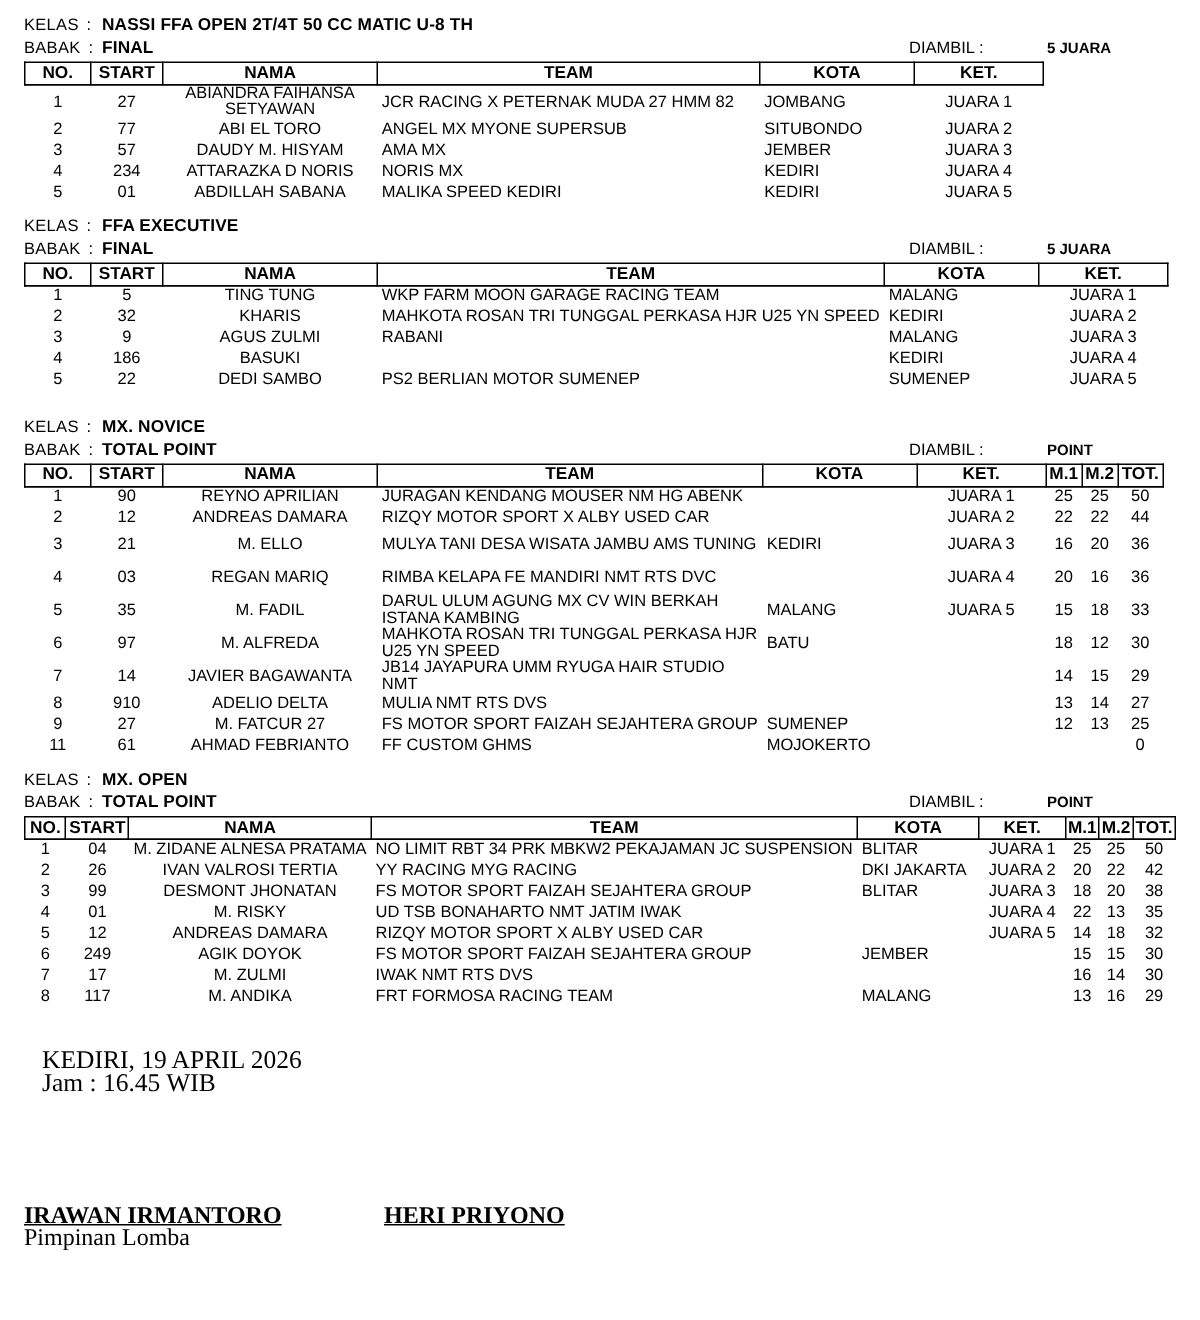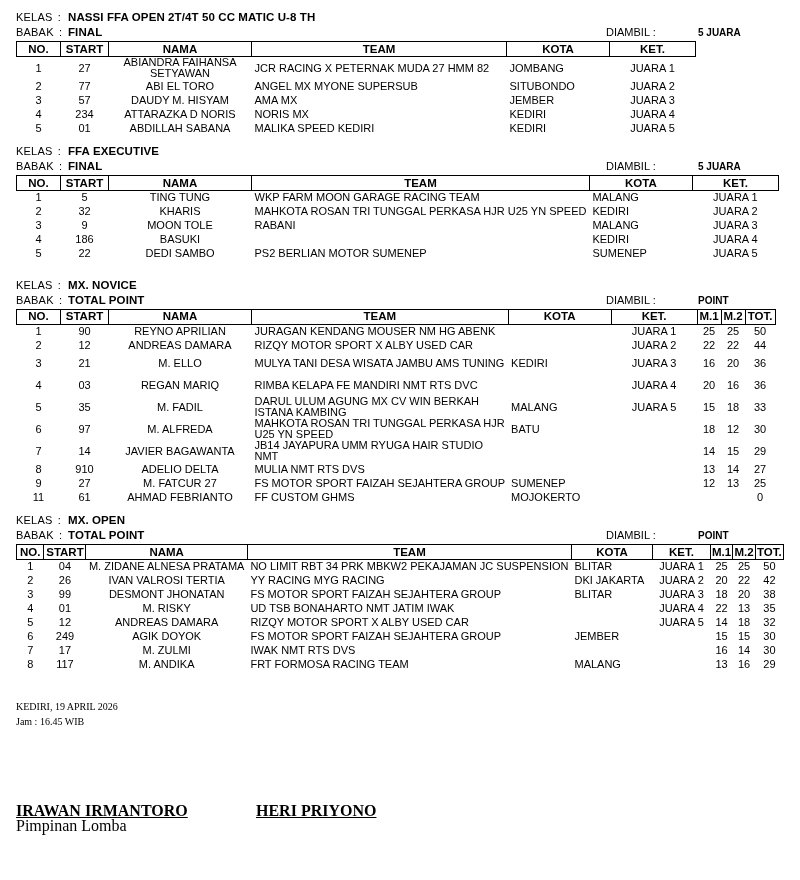--- a/index.html
+++ b/index.html
@@ -81,22 +81,22 @@
   .w-ket   { width: 86px; }
   .w-m     { width: 24px; }
   .w-tot   { width: 30px; }
 
   .gap-sm { height: 8px; }
   .gap-md { height: 16px; }
 
   
   .footer {
     font-family: "Liberation Serif", serif;
-    font-size: 10px;
-    padding: 0 16px;
+    font-size: 17px;
+    padding: 0 28px;
     margin-top: 18px;
     line-height: 15px;
   }
   .sigs {
     font-family: "Liberation Serif", serif;
     font-size: 16px;
     padding: 0 16px;
     margin-top: 74px;
     display: flex;
     line-height: 15px;
@@ -230,21 +230,21 @@
               <td class="c-no">2</td>
               <td class="c-start">32</td>
               <td class="c-nama">KHARIS</td>
               <td class="c-team">MAHKOTA ROSAN TRI TUNGGAL PERKASA HJR U25 YN SPEED</td>
               <td class="c-kota">KEDIRI</td>
               <td class="c-ket">JUARA 2</td>
             </tr>
             <tr class="">
               <td class="c-no">3</td>
               <td class="c-start">9</td>
-              <td class="c-nama">MOON TOLE</td>
+              <td class="c-nama">AGUS ZULMI</td>
               <td class="c-team">RABANI</td>
               <td class="c-kota">MALANG</td>
               <td class="c-ket">JUARA 3</td>
             </tr>
             <tr class="">
               <td class="c-no">4</td>
               <td class="c-start">186</td>
               <td class="c-nama">BASUKI</td>
               <td class="c-team"></td>
               <td class="c-kota">KEDIRI</td>

